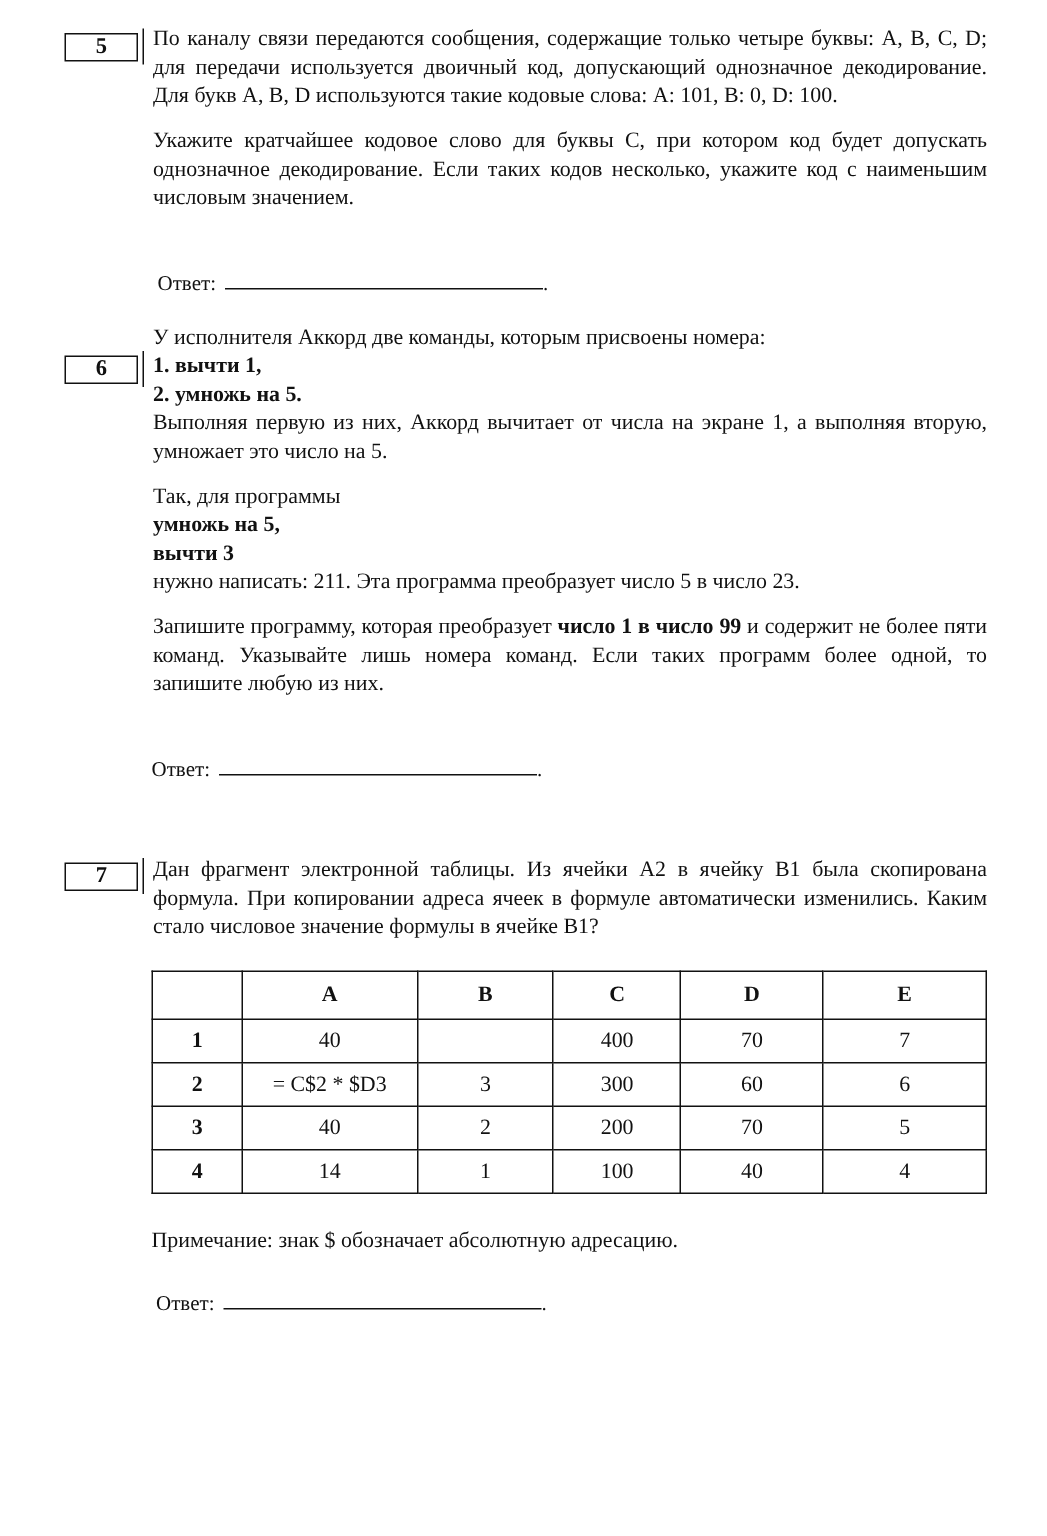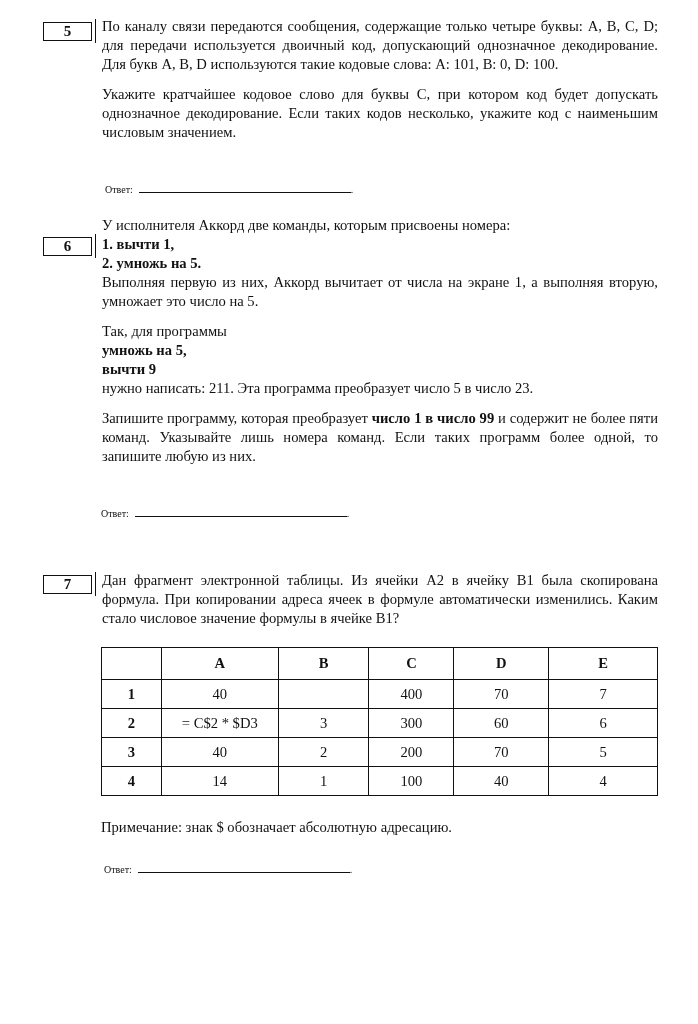--- a/index.html
+++ b/index.html
@@ -52,21 +52,21 @@
     p {
       margin: 0;
     }
     .gap {
       margin-top: 11px;
     }
     .bold { font-weight: bold; }
     .ital { }
     .answer {
       position: absolute;
-      font-size: 10px;
+      font-size: 14px;
     }
     .answer .line {
       display: inline-block;
       width: 212px;
       border-bottom: 1px solid #111;
       height: 14px;
       vertical-align: baseline;
       margin-left: 6px;
     }
     table.sheet {
@@ -117,21 +117,21 @@
 
 <div class="task" style="top:0;">
   <div class="num-box" style="top:237px;">6</div>
   <div class="body" style="top:216px;">
     <p>У исполнителя Аккорд две команды, которым присвоены номера:</p>
     <p class="bold">1. вычти 1,</p>
     <p class="bold">2. умножь на 5.</p>
     <p>Выполняя первую из них, Аккорд вычитает от числа на экране 1, а выполняя вторую, умножает это число на 5.</p>
     <p class="ital gap">Так, для программы</p>
     <p class="ital bold">умножь на 5,</p>
-    <p class="ital bold">вычти 9</p>
+    <p class="ital bold">вычти 3</p>
     <p class="ital">нужно написать: 211. Эта программа преобразует число 5 в число 23.</p>
     <p class="gap"><span>Запишите программу, которая преобразует </span><span class="bold">число 1 в число 99</span><span> и содержит не более пяти команд. Указывайте лишь номера команд. Если таких программ более одной, то запишите любую из них.</span></p>
   </div>
   <div class="answer" style="top:502px; left:101px;">
     <span>Ответ:</span><span class="line"></span><span>.</span>
   </div>
 </div>
 
 <div class="task" style="top:0;">
   <div class="num-box" style="top:575px;">7</div>

